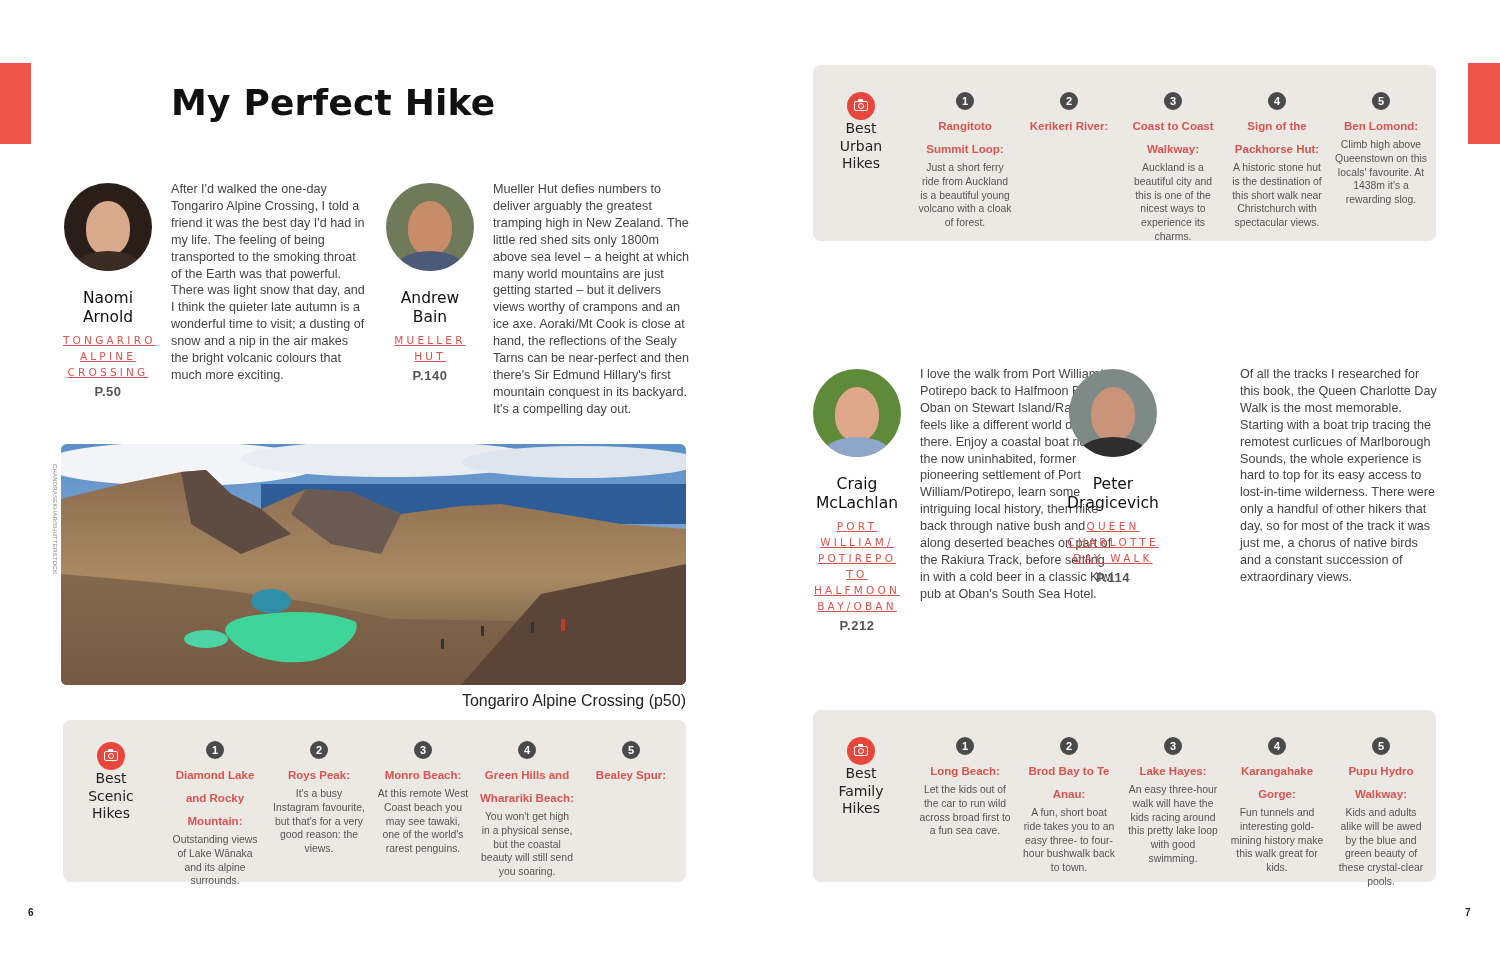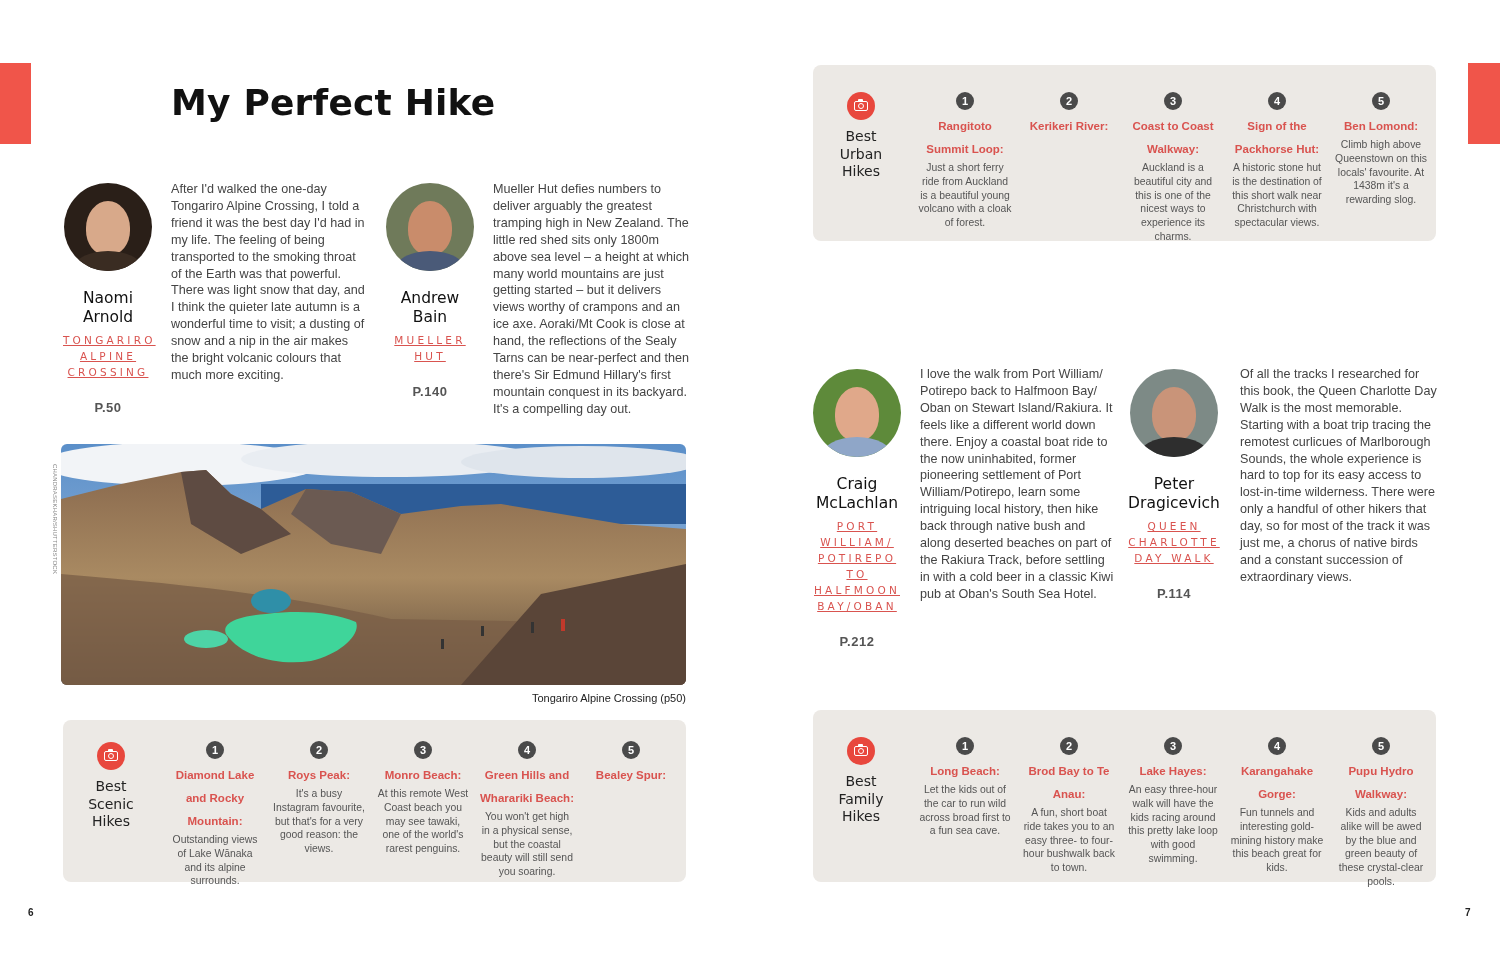--- a/index.html
+++ b/index.html
@@ -11,35 +11,35 @@
   .tab-right { right: 0; top: 63px; width: 32px; height: 81px; }
 
   .page-title { position: absolute; left: 171px; top: 82px; font-family: "DejaVu Sans", sans-serif; font-weight: bold; font-size: 36px; color: #111; letter-spacing: 0.2px; }
 
   .author { position: absolute; text-align: center; }
   .avatar { width: 88px; height: 88px; border-radius: 50%; margin: 0 auto; position: relative; overflow: hidden; }
   .avatar .face { position: absolute; left: 22px; top: 18px; width: 44px; height: 54px; border-radius: 50% 50% 45% 45%; }
   .avatar .body { position: absolute; left: 8px; top: 68px; width: 72px; height: 40px; border-radius: 50% 50% 0 0; }
   .author-name { font-family: "DejaVu Sans", sans-serif; font-size: 15.5px; color: #111; line-height: 19px; margin-top: 18px; }
   .author-hike { font-family: "DejaVu Sans", sans-serif; font-size: 10.5px; letter-spacing: 3.2px; color: #d9534f; line-height: 16px; margin-top: 5px; text-transform: uppercase; text-decoration: underline; }
-  .author-page { font-size: 13px; color: #555; margin-top: 20px; font-weight: bold; letter-spacing: 0.5px; }
+  .author-page { font-size: 13px; color: #555; margin-top: 4px; font-weight: bold; letter-spacing: 0.5px; }
 
   .quote { position: absolute; font-family: "Liberation Sans", sans-serif; font-size: 12.6px; line-height: 16.9px; color: #444; }
 
   .photo { position: absolute; left: 61px; top: 444px; width: 625px; height: 241px; border-radius: 6px; overflow: hidden; }
   .photo-credit { position: absolute; left: 48px; top: 464px; width: 10px; height: 100px; writing-mode: vertical-rl; font-size: 6px; color: #888; letter-spacing: 0.2px; }
-  .photo-caption { position: absolute; right: 814px; top: 692px; font-size: 11px; color: #222; }
+  .photo-caption { position: absolute; right: 814px; top: 692px; font-size: 16px; color: #222; }
 
   .box { position: absolute; background: #ece9e5; border-radius: 8px; }
   .box-label { position: absolute; text-align: center; }
   .cam-icon { width: 28px; height: 28px; border-radius: 50%; background: #e8473d; margin: 0 auto; position: relative; }
   .cam-icon .cb { position: absolute; left: 7px; top: 9px; width: 14px; height: 10px; border: 1.6px solid #fff; border-radius: 2px; }
   .cam-icon .cl { position: absolute; left: 11px; top: 11px; width: 6px; height: 6px; border: 1.5px solid #fff; border-radius: 50%; }
   .cam-icon .ct { position: absolute; left: 11px; top: 7px; width: 5px; height: 3px; background: #fff; border-radius: 1px 1px 0 0; }
-  .box-title { font-family: "DejaVu Sans", sans-serif; font-size: 14px; line-height: 17.5px; color: #222; margin-top: 8px; }
+  .box-title { font-family: "DejaVu Sans", sans-serif; font-size: 14px; line-height: 17.5px; color: #222; }
 
   .item { position: absolute; text-align: center; width: 94px; }
   .num { width: 18px; height: 18px; border-radius: 50%; background: #4a4a4a; color: #fff; font-size: 11px; font-weight: bold; line-height: 18px; margin: 0 auto 5px; }
   .item-title { font-size: 11.5px; font-weight: bold; color: #d9534f; line-height: 23px; }
   .item-desc { font-size: 10.4px; color: #555; line-height: 13.8px; }
 
   .folio { position: absolute; top: 907px; font-size: 10px; color: #222; font-weight: bold; }
 </style>
 </head>
 <body>
@@ -180,21 +180,21 @@
   <div class="avatar" style="background:#5e8a3a;">
     <div class="face" style="background:#e0a88a;"></div>
     <div class="body" style="background:#8fa6c8;"></div>
   </div>
   <div class="author-name"><span>Craig</span><br><span>McLachlan</span></div>
   <div class="author-hike"><span>PORT</span><br><span>WILLIAM/</span><br><span>POTIREPO</span><br><span>TO</span><br><span>HALFMOON</span><br><span>BAY/OBAN</span></div>
   <div class="author-page">P.212</div>
 </div>
 <p class="quote" style="left:920px; top:366px; width:196px;">I love the walk from Port William/ Potirepo back to Halfmoon Bay/ Oban on Stewart Island/Rakiura. It feels like a different world down there. Enjoy a coastal boat ride to the now uninhabited, former pioneering settlement of Port William/Potirepo, learn some intriguing local history, then hike back through native bush and along deserted beaches on part of the Rakiura Track, before settling in with a cold beer in a classic Kiwi pub at Oban's South Sea Hotel.</p>
 
-<div class="author" style="left:1124px; top:369px; width:100px;text-align:center;">
+<div class="author" style="left:1063px; top:369px; width:100px;text-align:center;">
   <div class="avatar" style="background:#7d8a86;">
     <div class="face" style="background:#c99479;"></div>
     <div class="body" style="background:#2e2e2e;"></div>
   </div>
   <div class="author-name"><span>Peter</span><br><span>Dragicevich</span></div>
   <div class="author-hike"><span>QUEEN</span><br><span>CHARLOTTE</span><br><span>DAY WALK</span></div>
   <div class="author-page">P.114</div>
 </div>
 <p class="quote" style="left:1240px; top:366px; width:200px;">Of all the tracks I researched for this book, the Queen Charlotte Day Walk is the most memorable. Starting with a boat trip tracing the remotest curlicues of Marlborough Sounds, the whole experience is hard to top for its easy access to lost-in-time wilderness. There were only a handful of other hikers that day, so for most of the track it was just me, a chorus of native birds and a constant succession of extraordinary views.</p>
 
@@ -218,21 +218,21 @@
     <div class="item-desc">A fun, short boat ride takes you to an easy three- to four-hour bushwalk back to town.</div>
   </div>
   <div class="item" style="left:313px; top:27px;">
     <div class="num">3</div>
     <div class="item-title">Lake Hayes:</div>
     <div class="item-desc">An easy three-hour walk will have the kids racing around this pretty lake loop with good swimming.</div>
   </div>
   <div class="item" style="left:417px; top:27px;">
     <div class="num">4</div>
     <div class="item-title">Karangahake Gorge:</div>
-    <div class="item-desc">Fun tunnels and interesting gold-mining history make this beach great for kids.</div>
+    <div class="item-desc">Fun tunnels and interesting gold-mining history make this walk great for kids.</div>
   </div>
   <div class="item" style="left:521px; top:27px;">
     <div class="num">5</div>
     <div class="item-title">Pupu Hydro Walkway:</div>
     <div class="item-desc">Kids and adults alike will be awed by the blue and green beauty of these crystal-clear pools.</div>
   </div>
 </div>
 
 <div class="folio" style="left:28px;">6</div>
 <div class="folio" style="left:1465px;">7</div>

